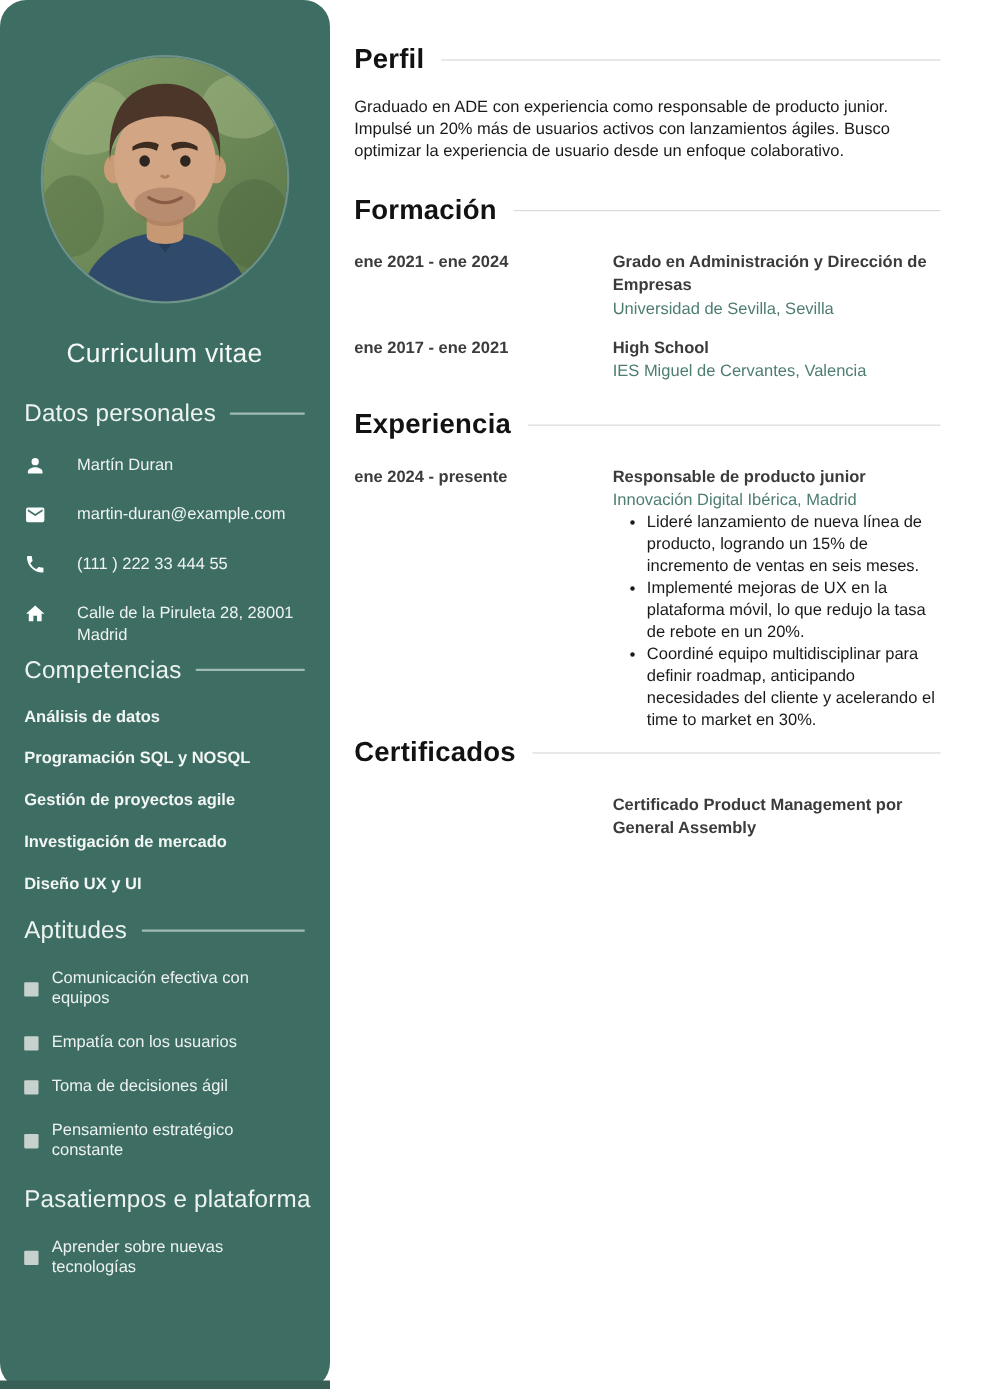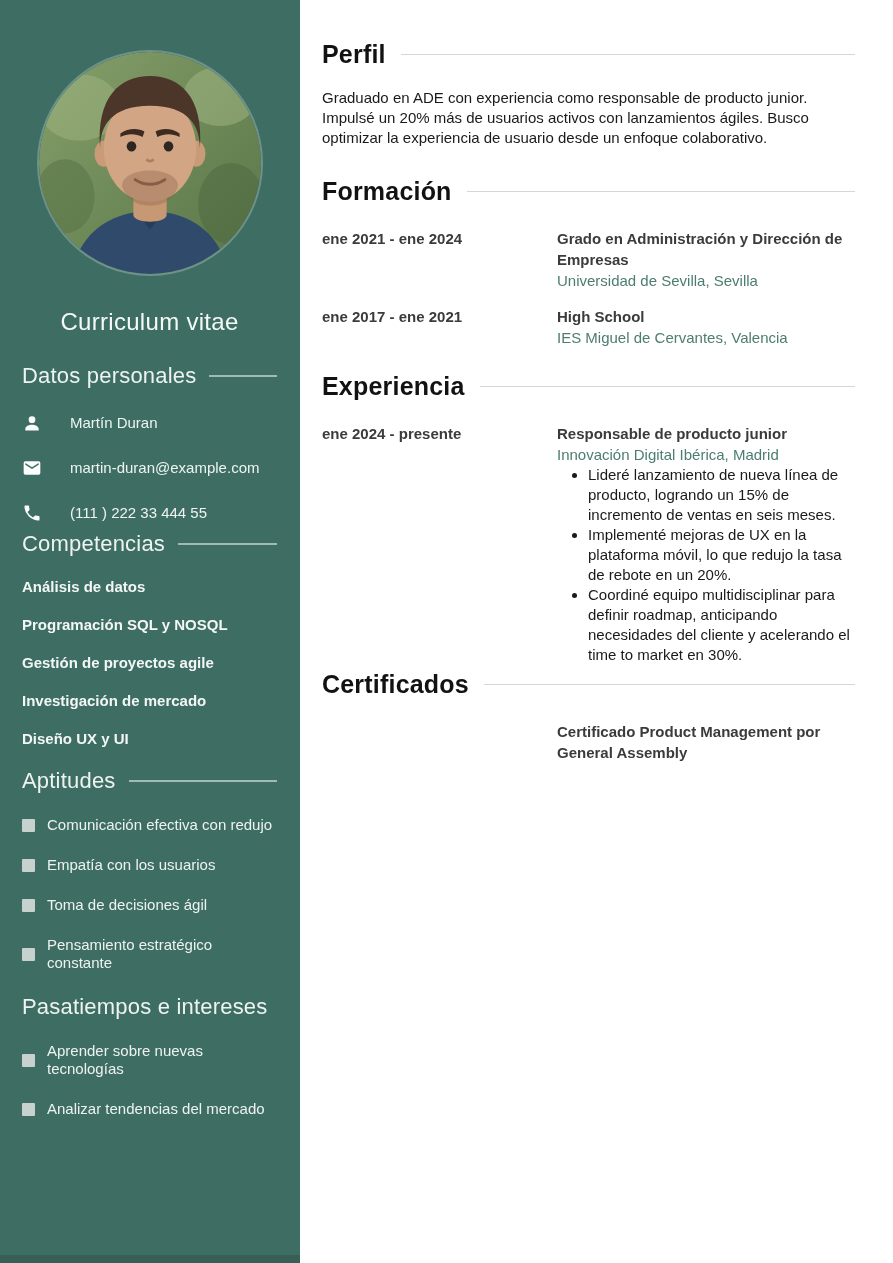--- a/index.html
+++ b/index.html
@@ -12,20 +12,21 @@
   }
   .page { display: flex; width: 893px; height: 1263px; }
 
   
   .sidebar {
     position: relative;
     width: 300px; min-width: 300px; height: 100%;
     background: var(--sidebar-bg, #3E6E63);
     color: #F2F6F4;
     padding: 0 23px 30px 22px;
+    border-radius: 24px;
   }
   .sidebar-footer {
     position: absolute; left: 0; bottom: 0;
     width: 100%; height: 8px;
     background: var(--sidebar-footer, #375F56);
   }
   .photo-wrap {
     width: 222px; height: 222px;
     margin: 52px auto 0;
     border-radius: 50%;
@@ -163,20 +164,28 @@
           <span class="txt">martin-duran@example.com</span>
         </div>
         <div class="contact-row">
           <span class="ico">
             <svg viewBox="0 0 24 24">
                 <path d="M6.62 10.79a15.05 15.05 0 0 0 6.59 6.59l2.2-2.2a1 1 0 0 1 1.02-.24 11.36 11.36 0 0 0 3.57.57 1 1 0 0 1 1 1V20a1 1 0 0 1-1 1A17 17 0 0 1 3 4a1 1 0 0 1 1-1h3.5a1 1 0 0 1 1 1 11.36 11.36 0 0 0 .57 3.57 1 1 0 0 1-.25 1.02z"></path>
               </svg>
           </span>
           <span class="txt">(111 ) 222 33 444 55</span>
         </div>
+        <div class="contact-row">
+          <span class="ico">
+            <svg viewBox="0 0 24 24">
+                <path d="M10 20v-6h4v6h5v-8h3L12 3 2 12h3v8z"></path>
+              </svg>
+          </span>
+          <span class="txt">Calle de la Piruleta 28, 28001 Madrid</span>
+        </div>
       </div>
     </section>
 
     <section class="sb-section" style="margin-top:8px">
       <div class="sb-head">
         <h2>Competencias</h2>
         <span class="line"></span>
       </div>
       <div class="skill-list">
 
@@ -195,21 +204,21 @@
     <section class="sb-section" style="margin-top:14px">
       <div class="sb-head">
         <h2>Aptitudes</h2>
         <span class="line"></span>
       </div>
       <div class="bullet-list">
 
 
           <div class="bullet-row">
             <span class="sq"></span>
-            <span class="txt">Comunicación efectiva con redujo</span>
+            <span class="txt">Comunicación efectiva con equipos</span>
           </div>
 
           <div class="bullet-row">
             <span class="sq"></span>
             <span class="txt">Empatía con los usuarios</span>
           </div>
 
           <div class="bullet-row">
             <span class="sq"></span>
             <span class="txt">Toma de decisiones ágil</span>
@@ -217,34 +226,30 @@
 
           <div class="bullet-row">
             <span class="sq"></span>
             <span class="txt">Pensamiento estratégico constante</span>
           </div>
         </div>
     </section>
 
     <section class="sb-section" style="margin-top:14px">
       <div class="sb-head">
-        <h2>Pasatiempos e intereses</h2>
+        <h2>Pasatiempos e plataforma</h2>
         <span class="line"></span>
       </div>
       <div class="bullet-list">
 
           <div class="bullet-row">
             <span class="sq"></span>
             <span class="txt">Aprender sobre nuevas tecnologías</span>
           </div>
 
-          <div class="bullet-row">
-            <span class="sq"></span>
-            <span class="txt">Analizar tendencias del mercado</span>
-          </div>
         </div>
     </section>
 
     <div class="sidebar-footer"></div>
   </aside>
 
   <main class="main">
 
     <section class="m-section">
       <div class="m-head">

